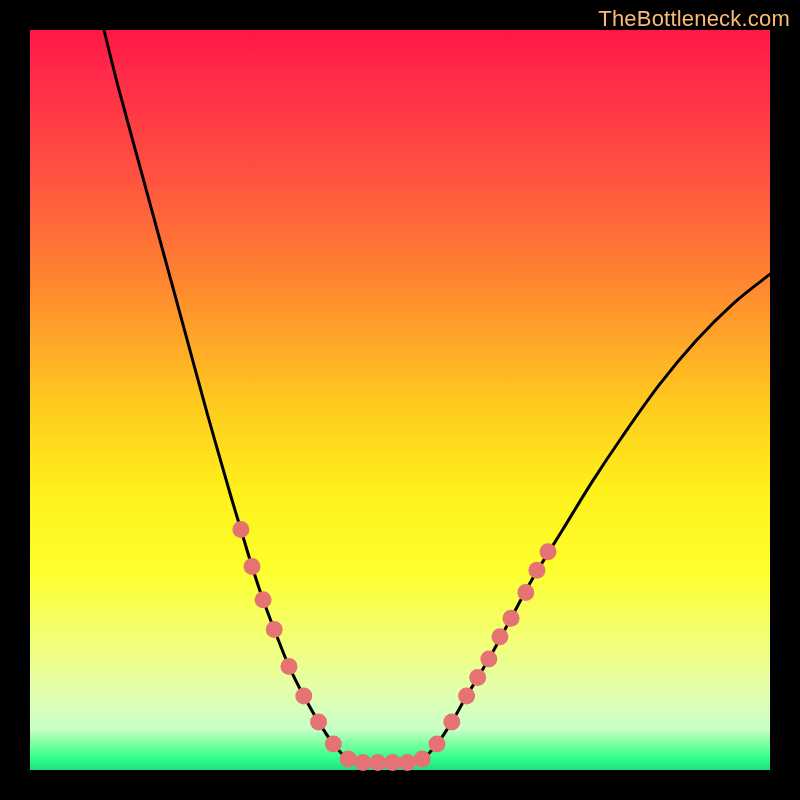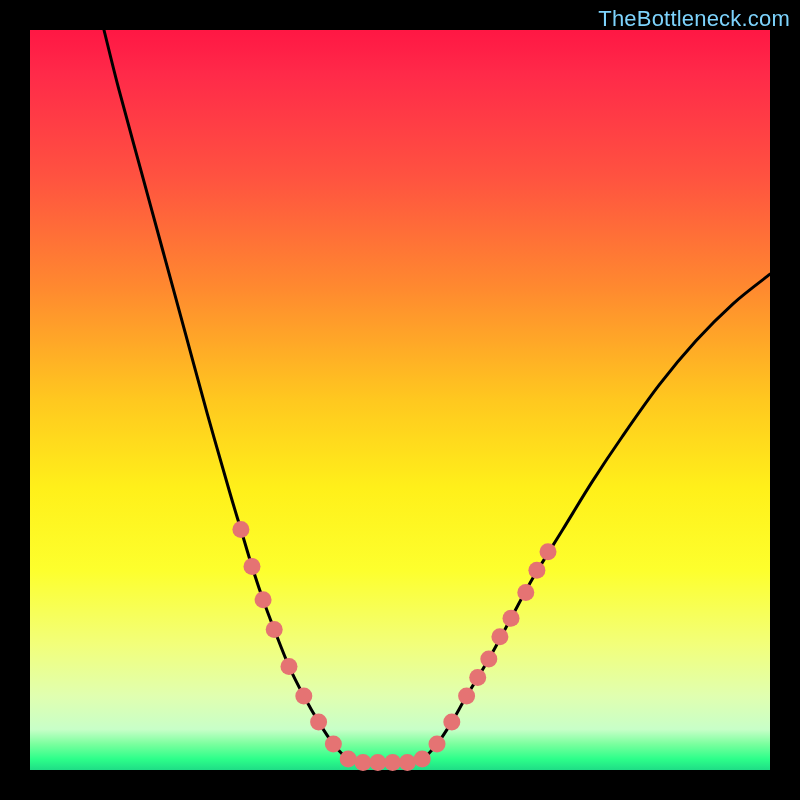--- a/index.html
+++ b/index.html
@@ -20,21 +20,21 @@
   .gradient {
     position: absolute;
     left: 0; top: 0; right: 0; bottom: 0;
   }
   .watermark {
     position: absolute;
     top: 6px;
     right: 10px;
     font-family: Arial, Helvetica, sans-serif;
     font-size: 22px;
-    color: #7dd3fc;
+    color: #fdba74;
     letter-spacing: 0.2px;
   }
   svg.curve {
     position: absolute;
     left: 0; top: 0;
     width: 740px;
     height: 740px;
     overflow: visible;
   }
 </style>

